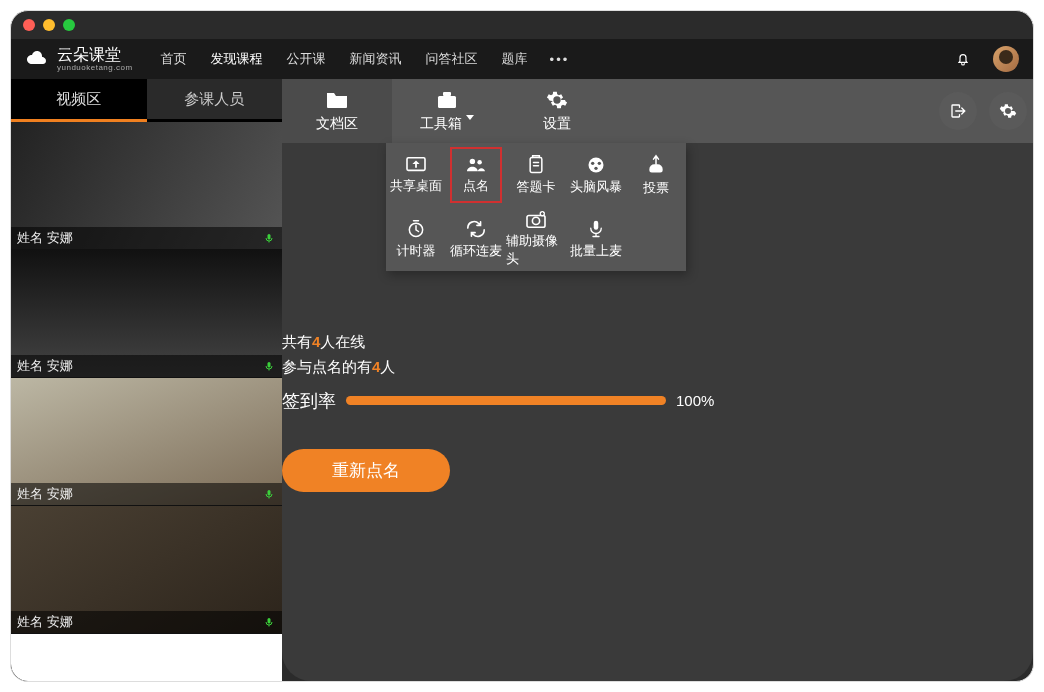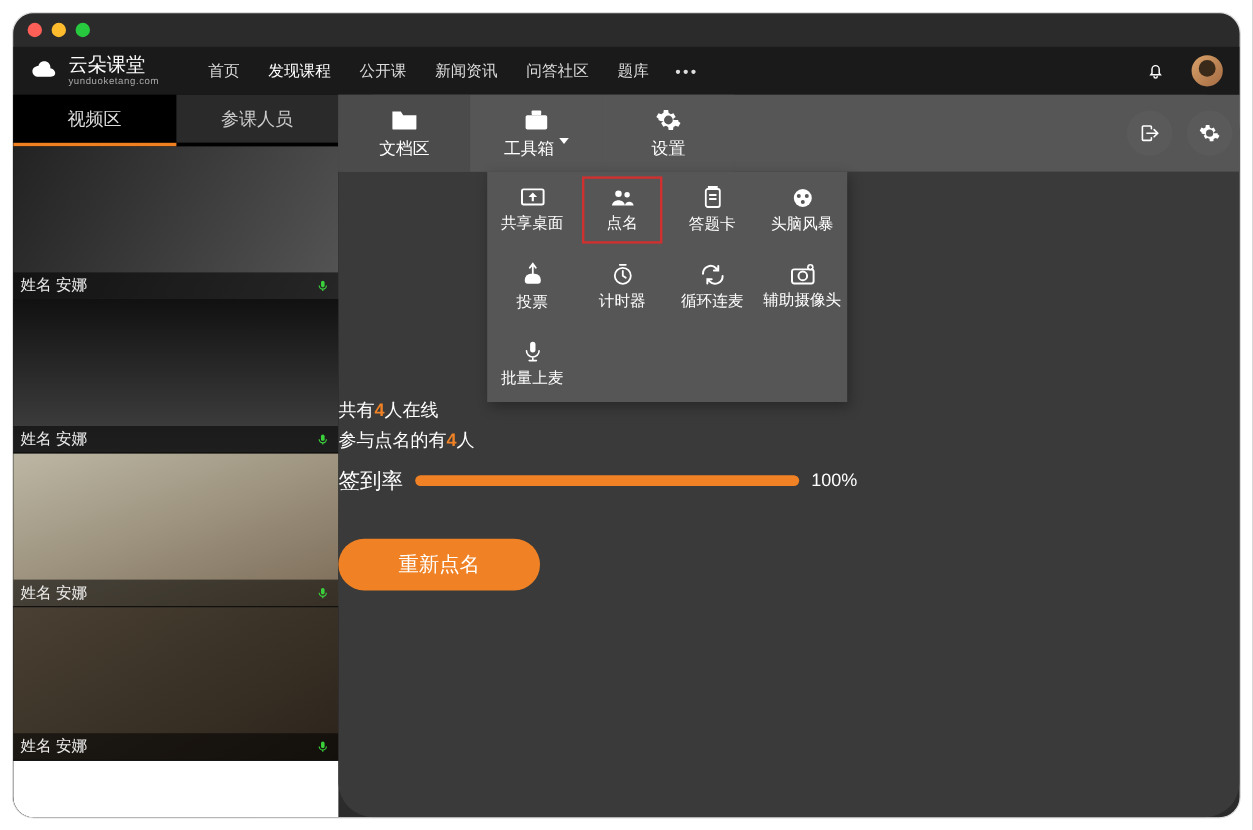--- a/index.html
+++ b/index.html
@@ -33,21 +33,21 @@
 
 .topbar {
   height: 40px;
   background: #1a1a1a;
   display: flex;
   align-items: center;
   padding: 0 14px;
   gap: 20px;
   font-size: 13px;
 }
-.logo { display: flex; align-items: center; gap: 6px; margin-right: 19px; }
+.logo { display: flex; align-items: center; gap: 6px; margin-right: 6px; }
 .logo-text { font-size: 16px; line-height: 1; }
 .logo-sub { font-size: 8px; color: #aaa; letter-spacing: 0.5px; }
 .logo-group { display:flex; flex-direction:column; align-items:flex-start; }
 .nav-item { color: #ddd; font-size: 13px; cursor: pointer; padding: 0 2px; }
 .nav-item.active { color: #fff; position: relative; }
 .nav-item.active::after { content:""; position:absolute; left:-6px; right:-6px; top:-12px; bottom:-11px; background:#3a3a3a; z-index:-1; border-radius:2px; }
 .nav-dots { color:#ddd; letter-spacing:2px; cursor:pointer; }
 .spacer { flex: 1; }
 .top-icons { display: flex; align-items: center; gap: 22px; }
 .bell-icon { width: 16px; height: 18px; }
@@ -104,22 +104,22 @@
 .tool-label{ display:flex; align-items:flex-start; gap:4px; }
 .caret-down { width:0; height:0; border-left:4px solid transparent; border-right:4px solid transparent; border-top:5px solid #fff; }
 
 .toolbar-spacer { flex:1; }
 .round-btn {
   width:38px; height:38px; border-radius:50%; background:#5a5a5a;
   display:flex; align-items:center; justify-content:center; margin: 0 6px; align-self:center; cursor:pointer;
 }
 
 .tool-panel {
-  position:absolute; left:124px; top:64px; width:300px; background:#565656;
-  display:grid; grid-template-columns: repeat(4,1fr); 
+  position:absolute; left:104px; top:64px; width:300px; background:#565656;
+  display:grid; grid-template-columns: repeat(5,1fr); 
   z-index:5; box-shadow: 2px 4px 10px rgba(0,0,0,0.3);
 }
 .tp-item {
   height: 64px; display:flex; flex-direction:column; align-items:center; justify-content:center;
   gap:3px; font-size:13px; color:#fff; cursor:pointer;
 }
 .tp-item.highlight { outline:2px solid #d03030; outline-offset:-6px; }
 
 
 .main-content { flex:1; display:flex; flex-direction:column; align-items:flex-start; justify-content:center; gap:6px; }

